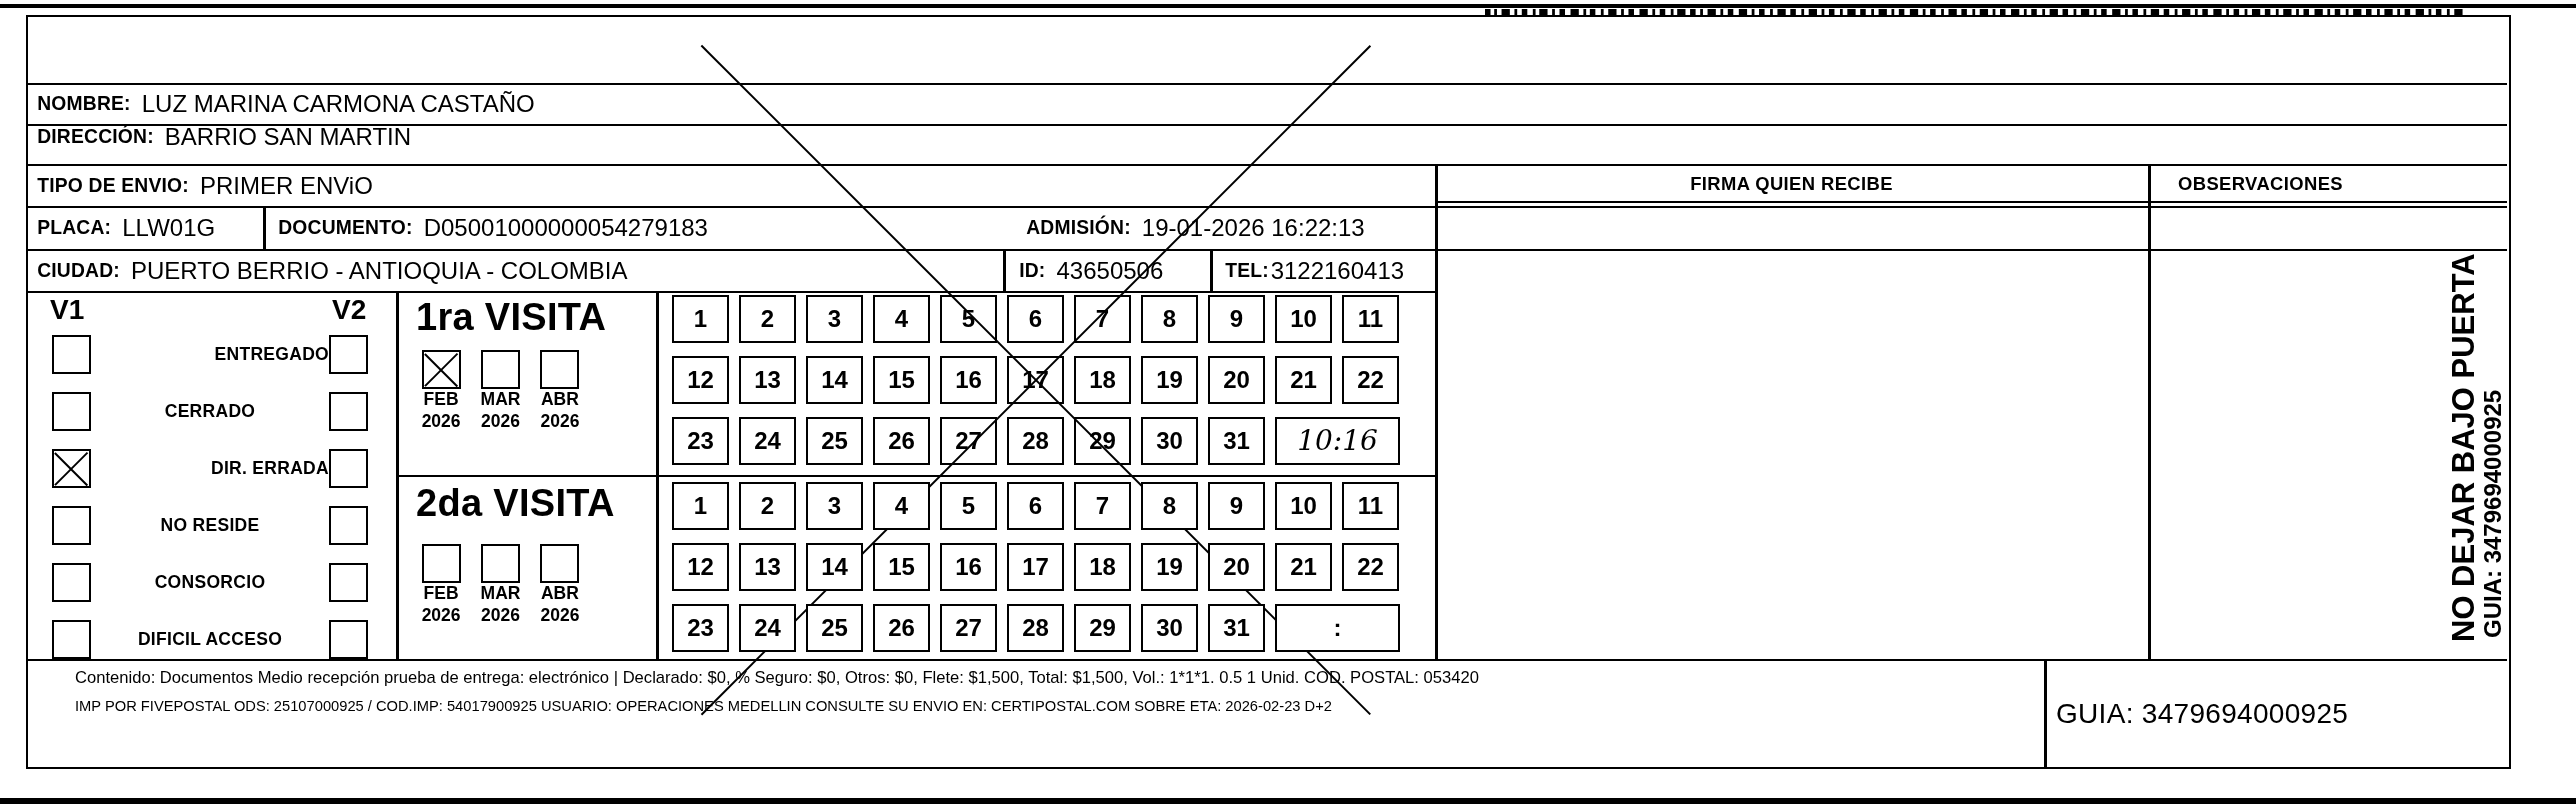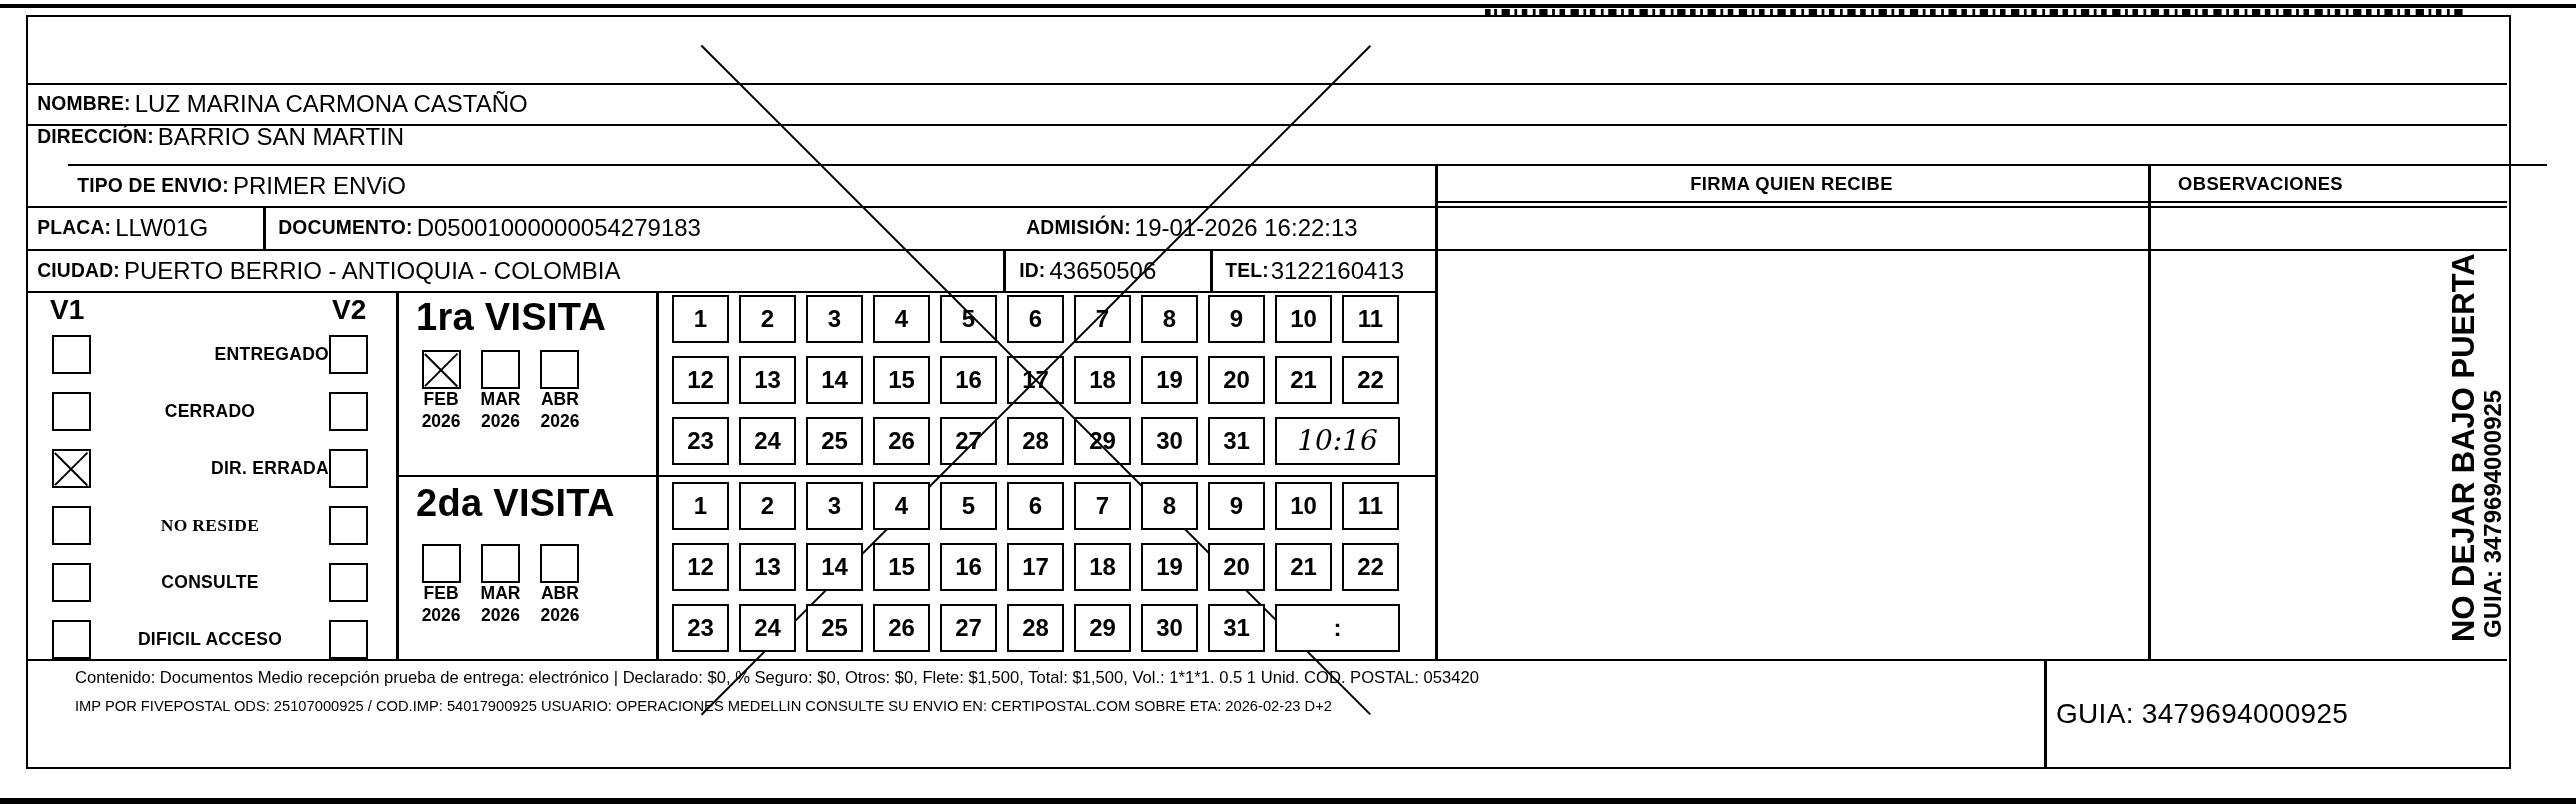--- a/index.html
+++ b/index.html
@@ -124,21 +124,21 @@
   }
   .cellValue {
     font-size: 24px;
   }
   .rowline {
     position: absolute;
     display: flex;
     align-items: center;
     height: 100%;
     padding-left: 9.2px;
-    gap: 4px;
+    gap: 11px;
   }
   .vline {
     position: absolute;
     width: 2.8px;
     background: #000;
   }
   .hline {
     position: absolute;
     height: 2.8px;
     background: #000;
@@ -387,21 +387,21 @@
       </div>
     </div>
 
     <div class="row" style="top:107px; height:24px;">
       <div class="rowline" style="top:0;left:0;">
         <span class="cellLabel">DIRECCIÓN:</span>
         <span class="cellValue">BARRIO SAN MARTIN</span>
       </div>
     </div>
 
-    <div class="row" style="top:147px; height:42px;margin-left:40px;">
+    <div class="row" style="top:147px; height:42px;">
       <div class="rowline" style="top:0;left:0;">
         <span class="cellLabel">TIPO DE ENVIO:</span>
         <span class="cellValue">PRIMER ENViO</span>
       </div>
     </div>
 
     <div class="row" style="top:189px; height:42px;">
       <div class="rowline" style="top:0;left:0;">
         <span class="cellLabel">PLACA:</span>
         <span class="cellValue">LLW01G</span>
@@ -472,27 +472,27 @@
       </div>
 
       <div style="display:flex; align-items:center; height:57px;">
         <div class="box cross" style="width:39px;height:39px;margin-left:7.4px;"></div>
         <div class="opt-label" style="flex:1; text-align:right;">DIR. ERRADA</div>
         <div class="box" style="width:39px;height:39px;margin-right:16.6px;"></div>
       </div>
 
       <div style="display:flex; align-items:center; height:57px;">
         <div class="box" style="width:39px;height:39px;margin-left:7.4px;"></div>
-        <div class="opt-label" style="flex:1; text-align:center;font-family:Liberation Serif, serif;">NO RESIDE</div>
+        <div class="opt-label" style="flex:1; text-align:center;">NO RESIDE</div>
         <div class="box" style="width:39px;height:39px;margin-right:16.6px;"></div>
       </div>
 
       <div style="display:flex; align-items:center; height:57px;">
         <div class="box" style="width:39px;height:39px;margin-left:7.4px;"></div>
-        <div class="opt-label" style="flex:1; text-align:center;">CONSULTE</div>
+        <div class="opt-label" style="flex:1; text-align:center;">CONSORCIO</div>
         <div class="box" style="width:39px;height:39px;margin-right:16.6px;"></div>
       </div>
 
       <div style="display:flex; align-items:center; height:57px;">
         <div class="box" style="width:39px;height:39px;margin-left:7.4px;"></div>
         <div class="opt-label" style="flex:1; text-align:center;">DIFICIL ACCESO</div>
         <div class="box" style="width:39px;height:39px;margin-right:16.6px;"></div>
       </div>
     </div>
 

